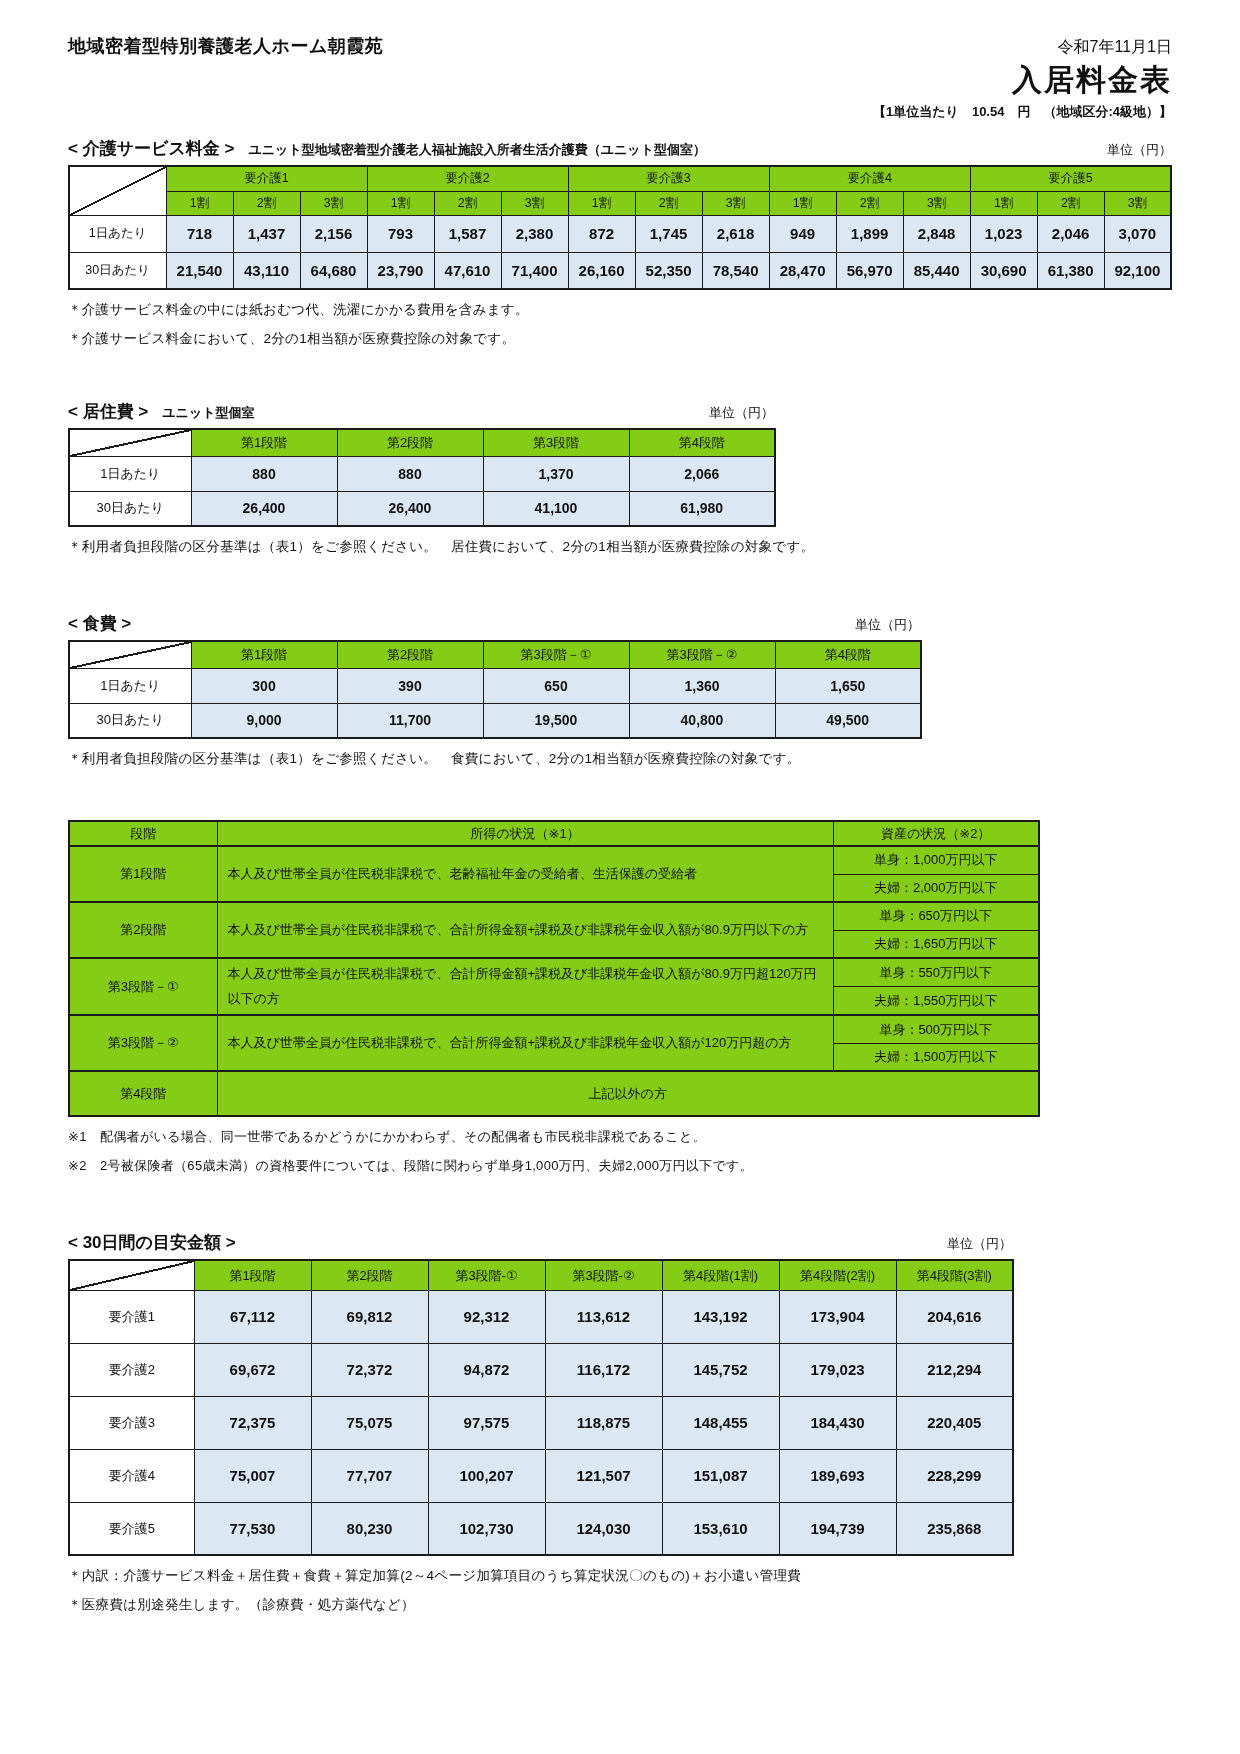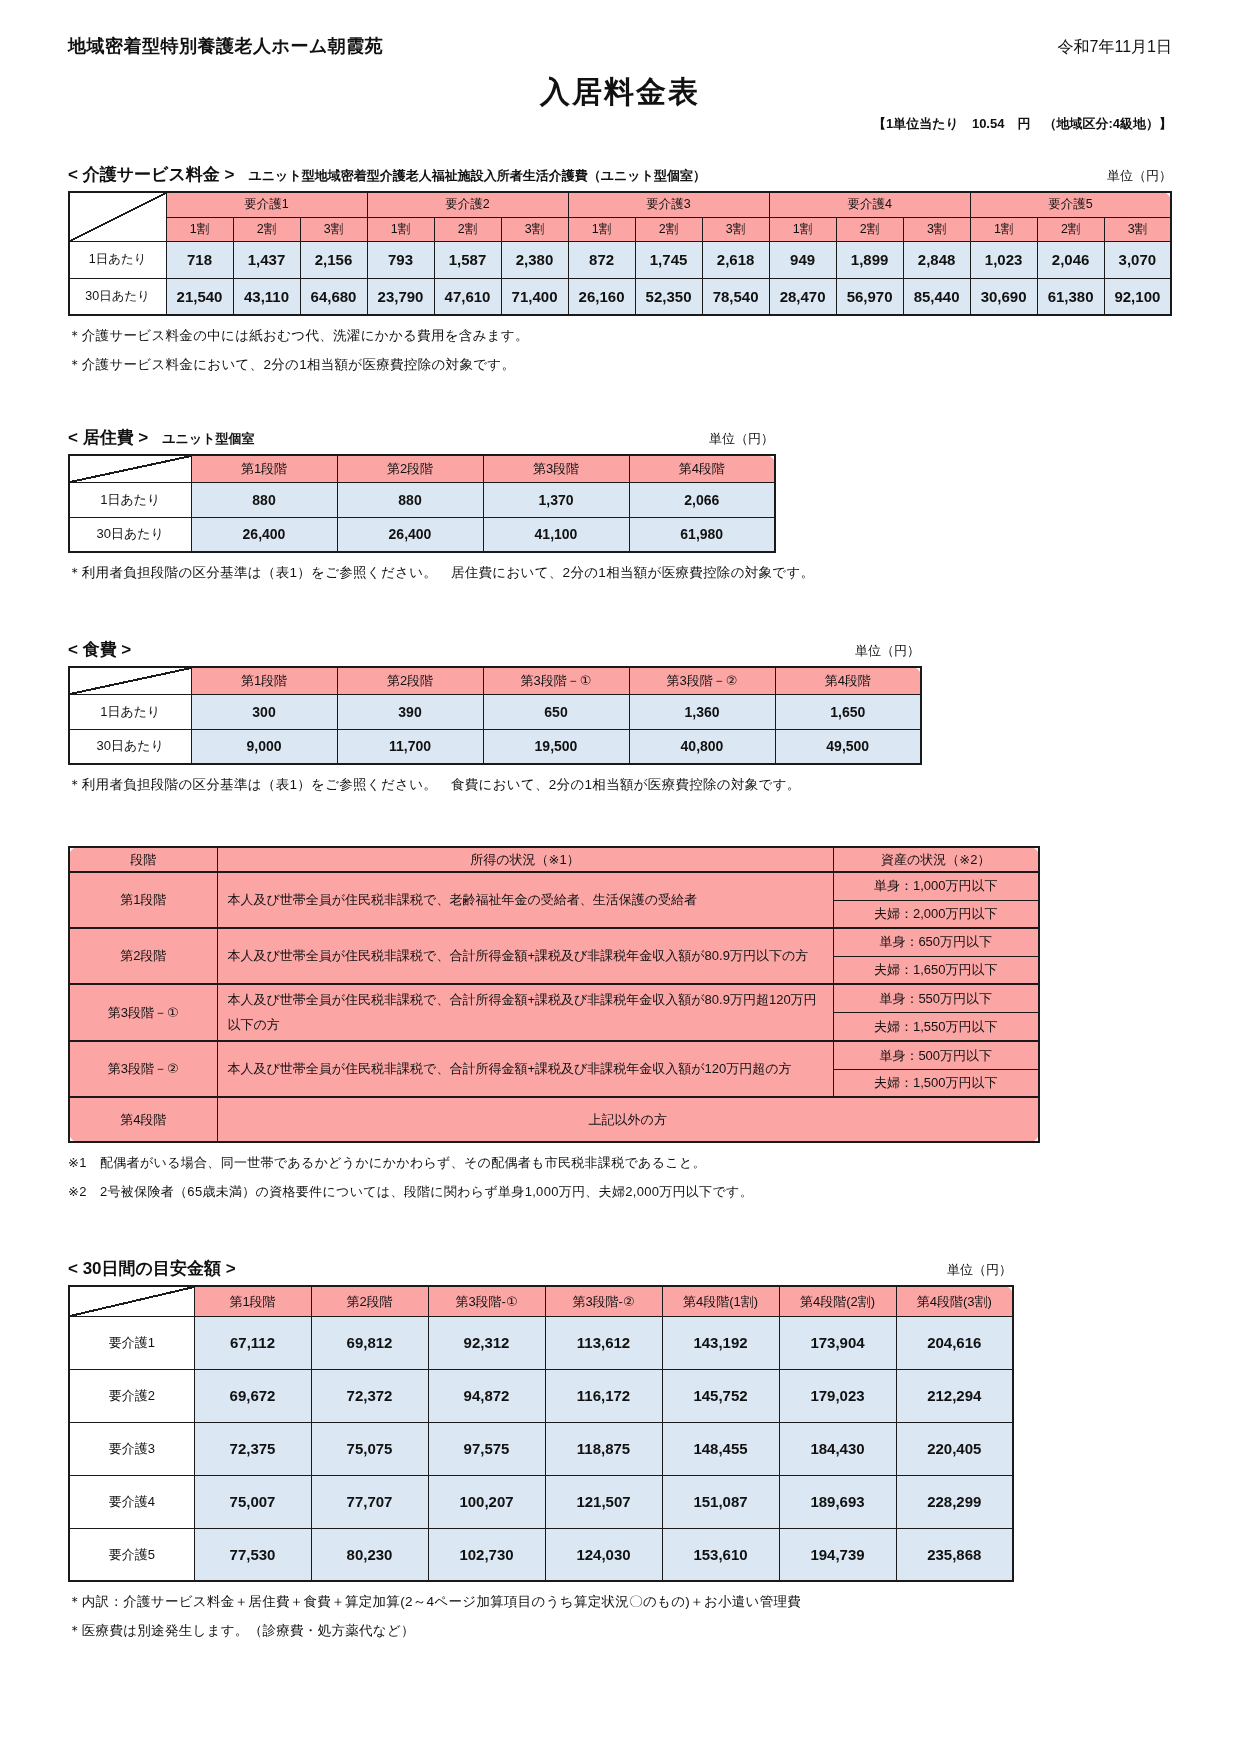--- a/index.html
+++ b/index.html
@@ -12,31 +12,31 @@
     width:1240px;min-height:1754px;
     font-family:"Liberation Sans","DejaVu Sans",sans-serif;
     color:#111;
   }
   .page{width:1240px;min-height:1754px;padding:34px 68px 30px 68px;position:relative;}
 
   
   .top-row{display:flex;justify-content:space-between;align-items:baseline;}
   .facility{font-size:18px;font-weight:bold;letter-spacing:.5px;}
   .doc-date{font-size:16px;}
-  .doc-title{text-align:center;font-size:30px;font-weight:bold;margin-top:14px;letter-spacing:2px;}
+  .doc-title{text-align:right;font-size:30px;font-weight:bold;margin-top:2px;letter-spacing:2px;}
   .unit-price{ text-align:right;font-size:13px;font-weight:bold;margin-top:2px;}
 
   
   .sec-head{display:flex;align-items:baseline;gap:14px;margin-top:0;}
   .sec-title{font-size:17px;font-weight:bold;white-space:nowrap;}
   .sec-sub{font-size:13px;font-weight:bold;white-space:nowrap;}
   .unit{margin-left:auto;font-size:13px;white-space:nowrap;}
 
   
-  table{border-collapse:collapse;table-layout:fixed;background:#fca5a5;border-radius:13px;}
+  table{border-collapse:collapse;table-layout:fixed;background:#84cc16;}
   th,td{border:1px solid var(--border);text-align:center;vertical-align:middle;font-weight:normal;overflow:hidden;}
   table{border:2px solid var(--border);}
   .num{background:var(--cell-fill);font-weight:bold;font-size:14px;}
   .rlabel{font-size:13px;background:#fff;}
 
   
   .corner{position:relative;background:#fff;}
   .corner::after{content:"";position:absolute;inset:0;
     background:linear-gradient(to bottom right,transparent calc(50% - 1px),var(--border) calc(50% - 1px),var(--border) calc(50% + 1px),transparent calc(50% + 1px));}
 
@@ -73,21 +73,21 @@
   .refnotes .note{font-size:13px;}
 
   
   .est-table{width:944px;margin-top:5px;}
   .est-table th{font-size:13px;}
   .est-table tr.ehead th,.est-table tr.ehead td{height:30px;}
   .est-table tr.drow th,.est-table tr.drow td{height:53px;}
   .est-table td.num{font-size:15px;}
 
   
-  .sec-care{margin-top:30px;}
+  .sec-care{margin-top:16px;}
   .sec-housing{margin-top:52px;}
   .sec-meal{margin-top:56px;}
   .sec-table1{margin-top:52px;}
   .sec-est{margin-top:56px;}
 </style>
 </head>
 <body>
 
 <div class="page">
 

